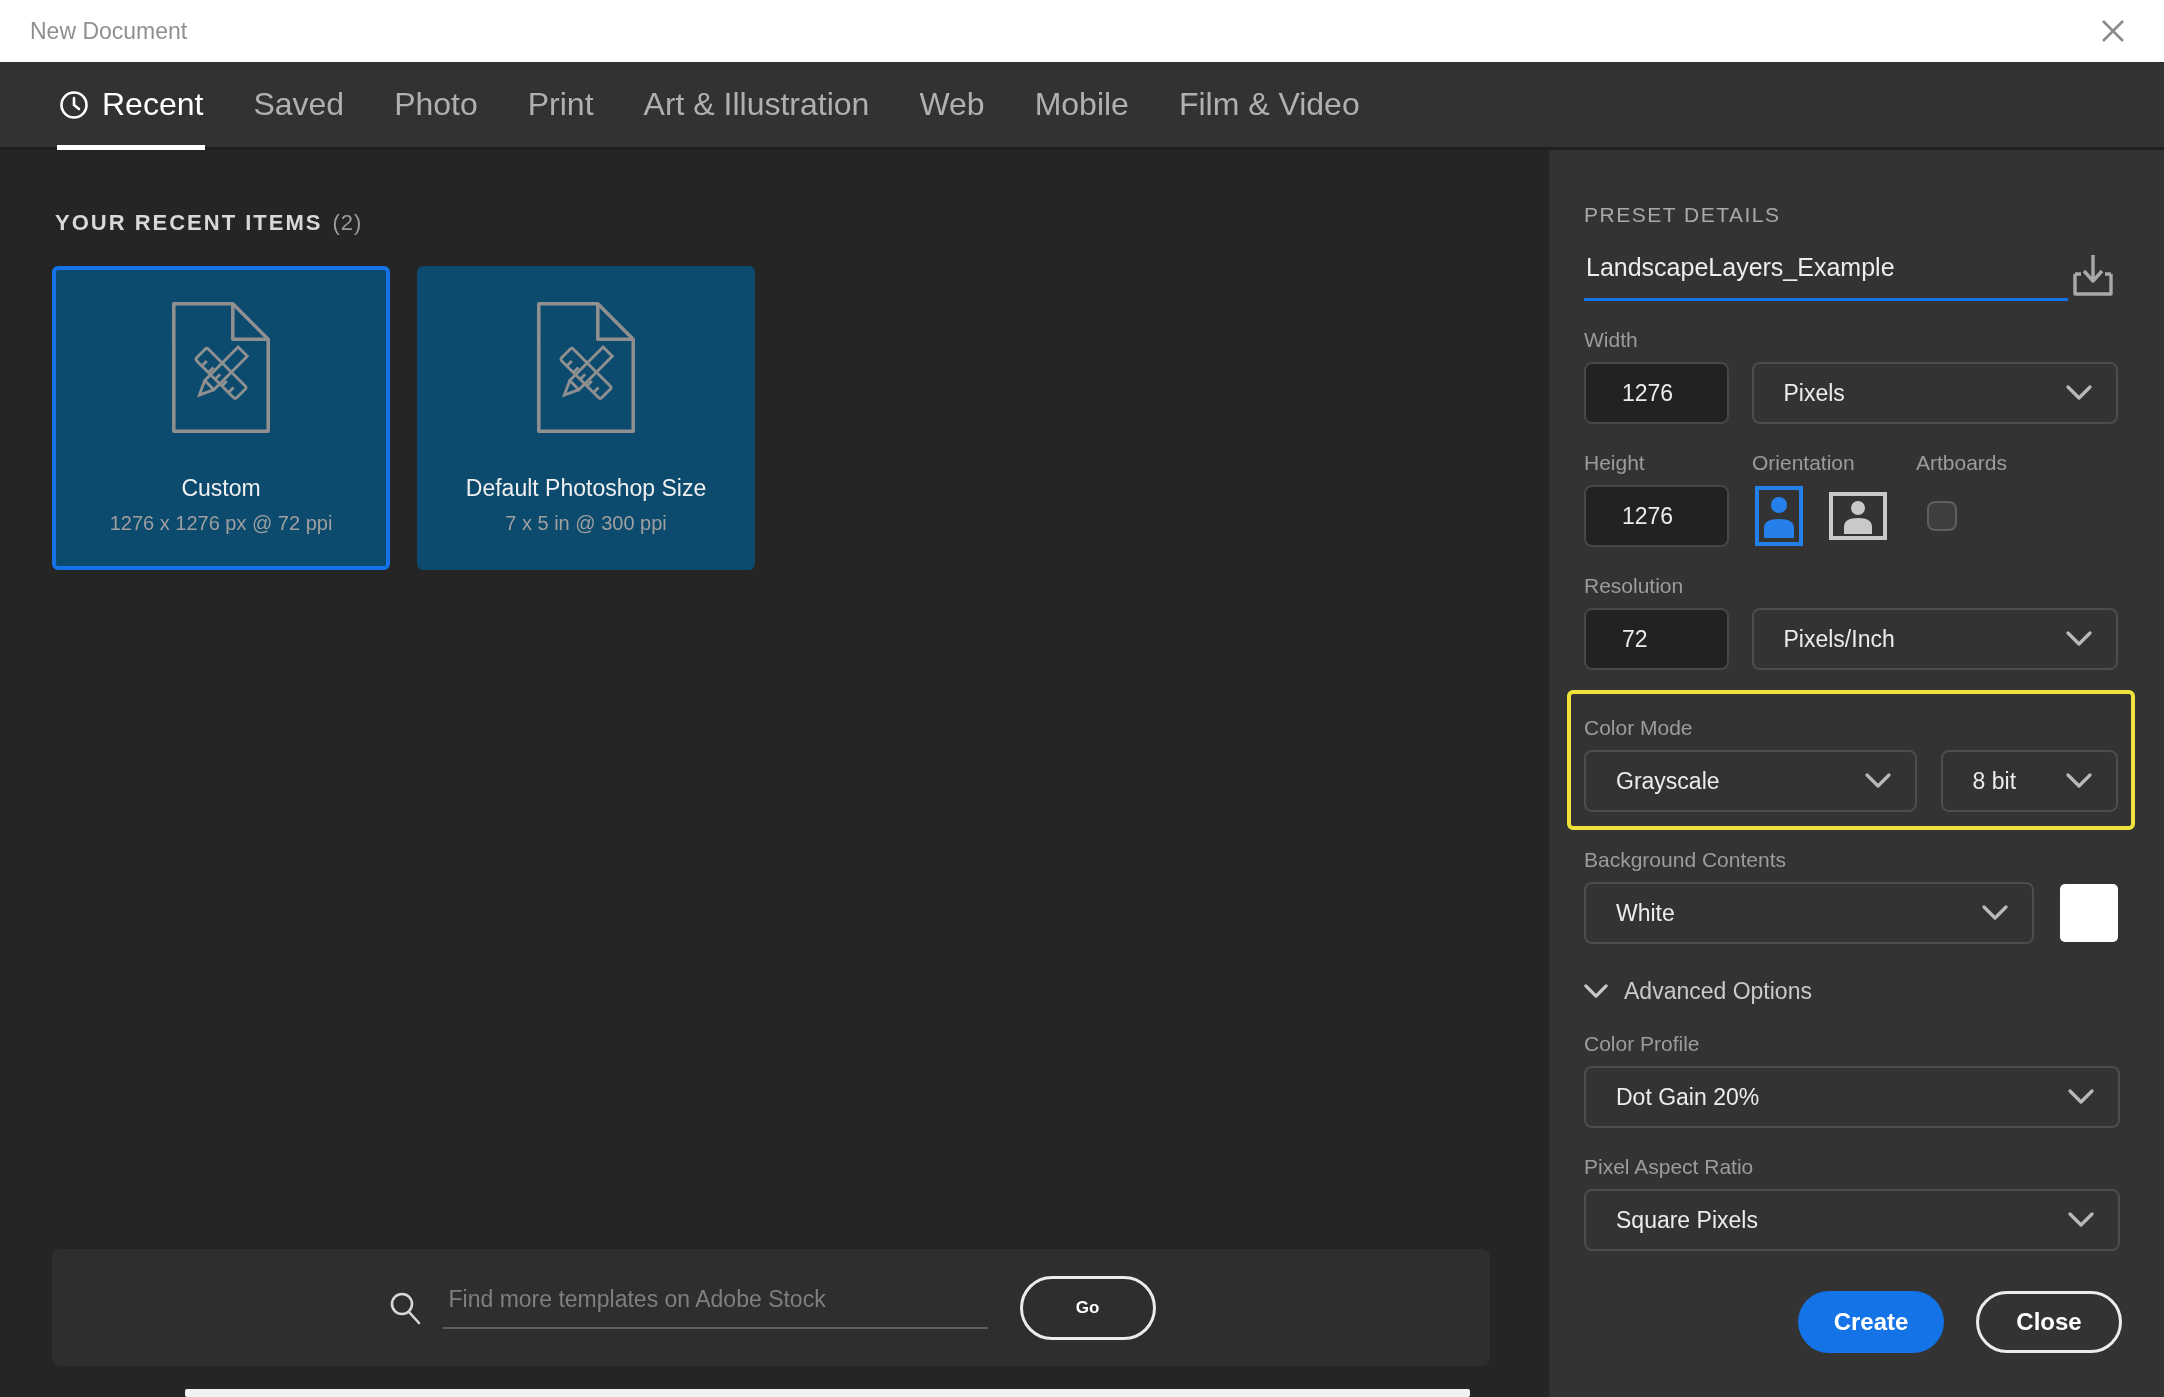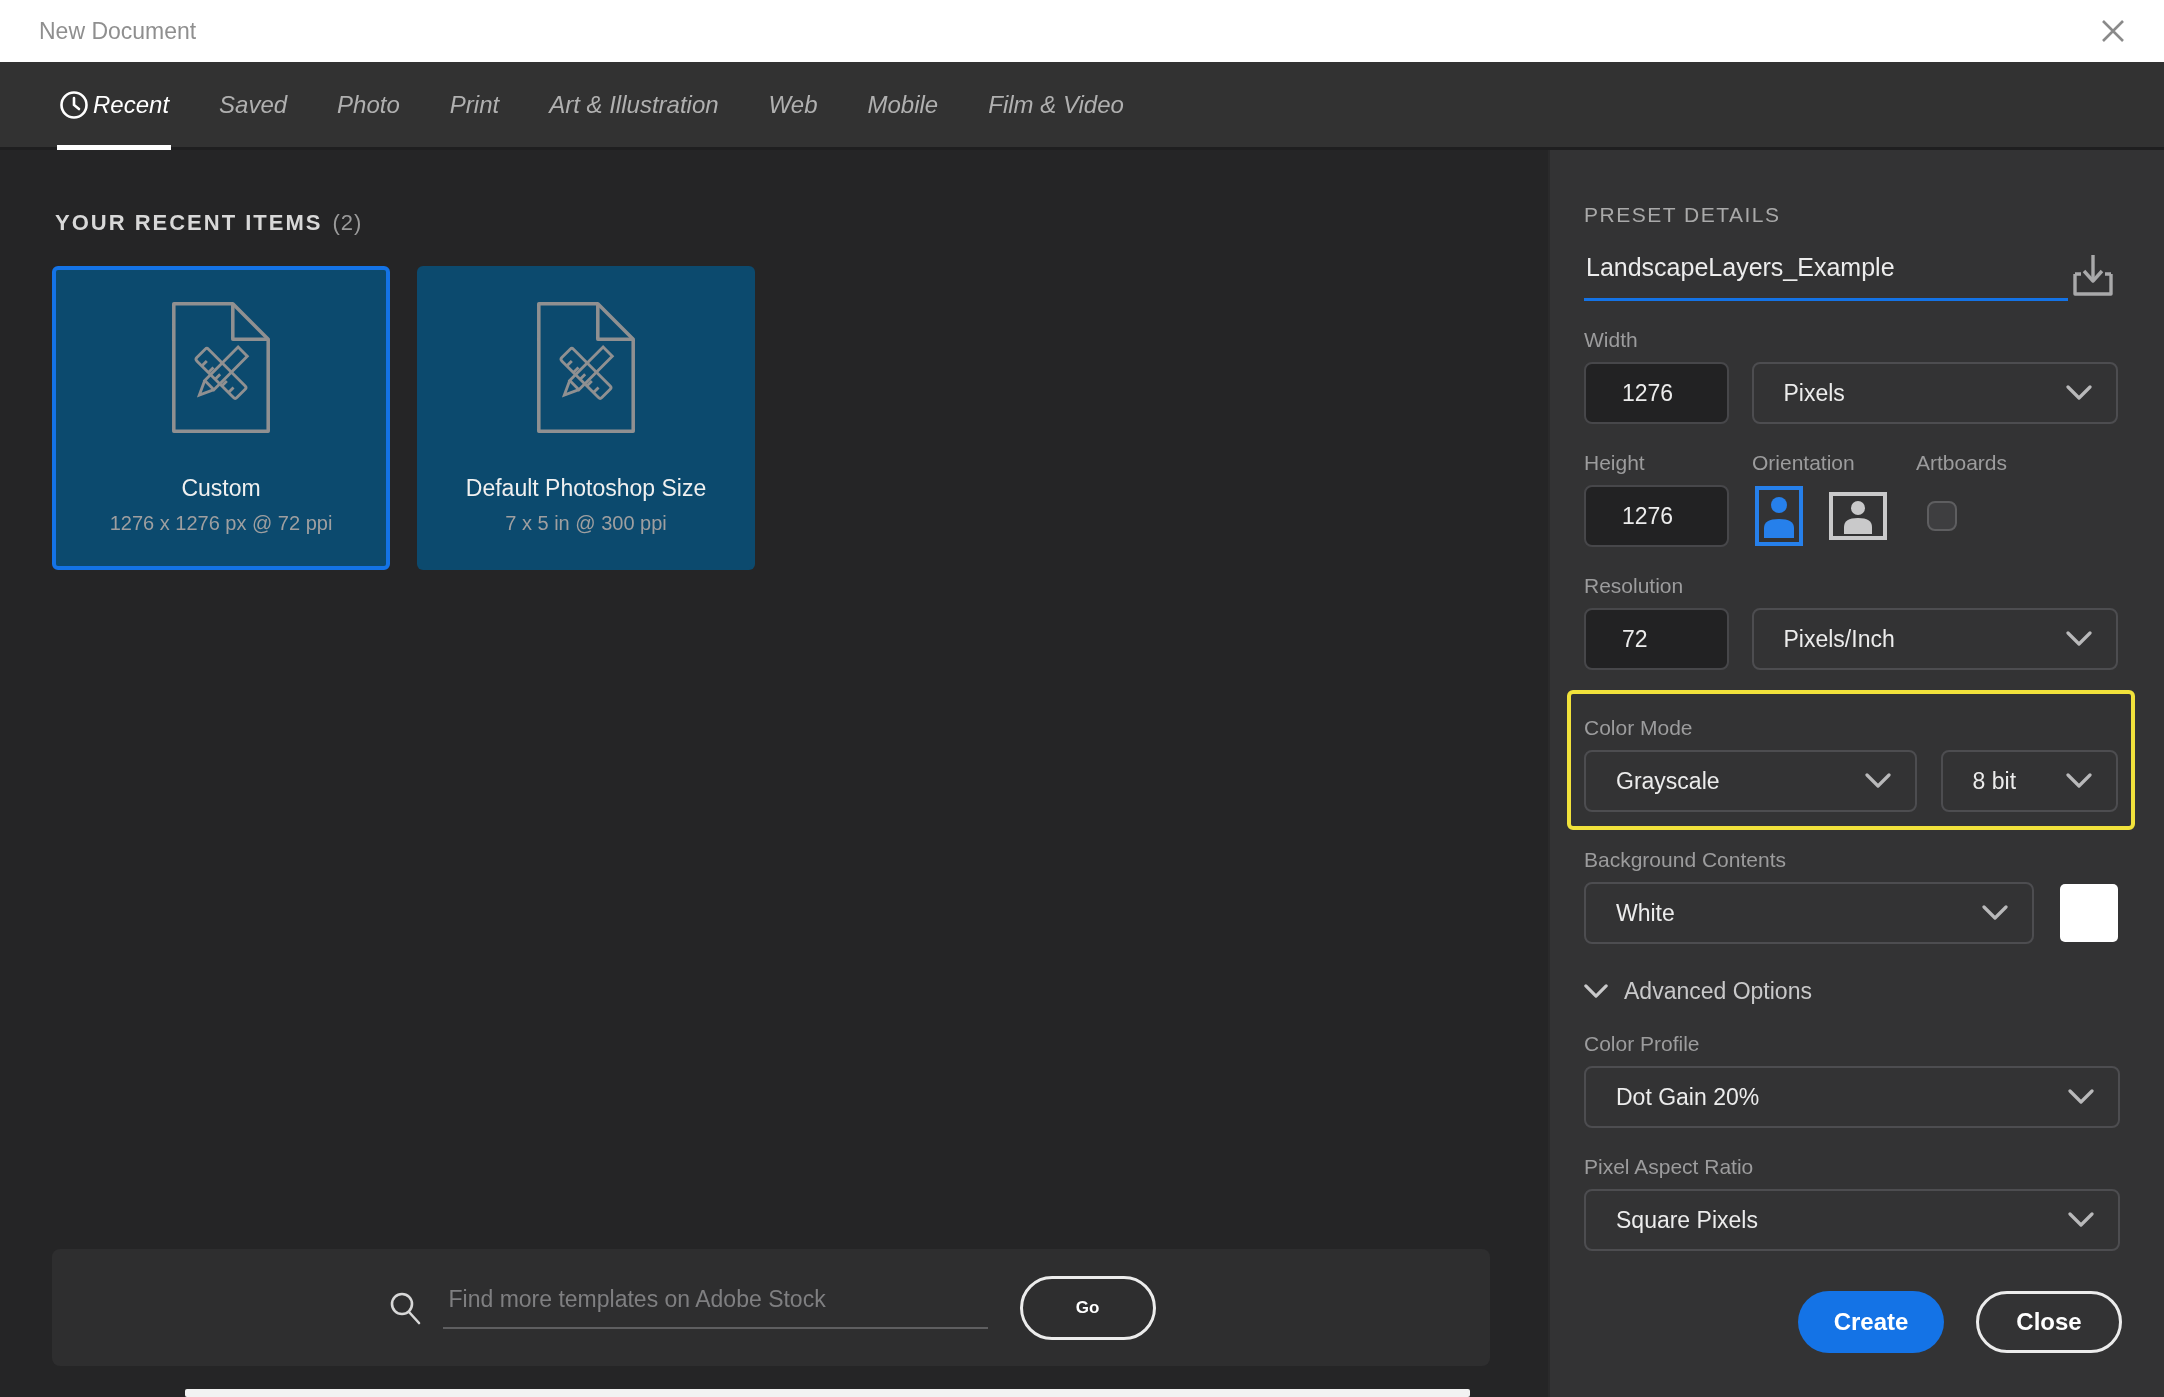--- a/index.html
+++ b/index.html
@@ -1,27 +1,27 @@
 <!DOCTYPE html>
 <html><head>
 <meta charset="utf-8">
 <style>
   * { margin:0; padding:0; box-sizing:border-box; }
   html,body { background:#111; }
   body { font-family:"Liberation Sans", sans-serif; }
   .window { position:relative; width:2164px; height:1397px; background:#252526; overflow:hidden; }
 
   
-  .titlebar { height:62px; background:#ffffff; display:flex; align-items:center; justify-content:space-between; padding:0 34px 0 39px; }
+  .titlebar { height:62px; background:#ffffff; display:flex; align-items:center; justify-content:space-between; padding:0 34px 0 30px; }
   .titlebar .title { color:#8f8f8f; font-size:23px; }
   .close-btn { width:34px; height:34px; display:flex; align-items:center; justify-content:center; cursor:pointer; }
 
   
   .tabbar { height:88px; background:#323232; display:flex; align-items:stretch; padding-left:57px; border-bottom:3px solid #1f1f20; }
-  .tab { position:relative; display:flex; align-items:center; gap:4px; color:#b0b0b0; font-size:24px; padding:0 2px; margin-right:46px; cursor:pointer; white-space:nowrap;font-style:italic; }
+  .tab { position:relative; display:flex; align-items:center; gap:13px; color:#b0b0b0; font-size:32px; padding:0 2px; margin-right:46px; cursor:pointer; white-space:nowrap; }
   .tab.active { color:#ffffff; }
   .tab.active::after { content:""; position:absolute; left:0; right:0; bottom:-3px; height:5px; background:#ffffff; }
 
   
   .content { display:flex; height:1247px;gap:40px; }
   .main { position:relative; width:1548px; background:#252526; }
 
   .section-heading { position:absolute; left:55px; top:60px; color:#d8d8d8; font-size:22px; letter-spacing:2px; font-weight:bold; }
   .section-heading .count { color:#9a9a9a; font-weight:normal; letter-spacing:1px; margin-left:10px; }
 

